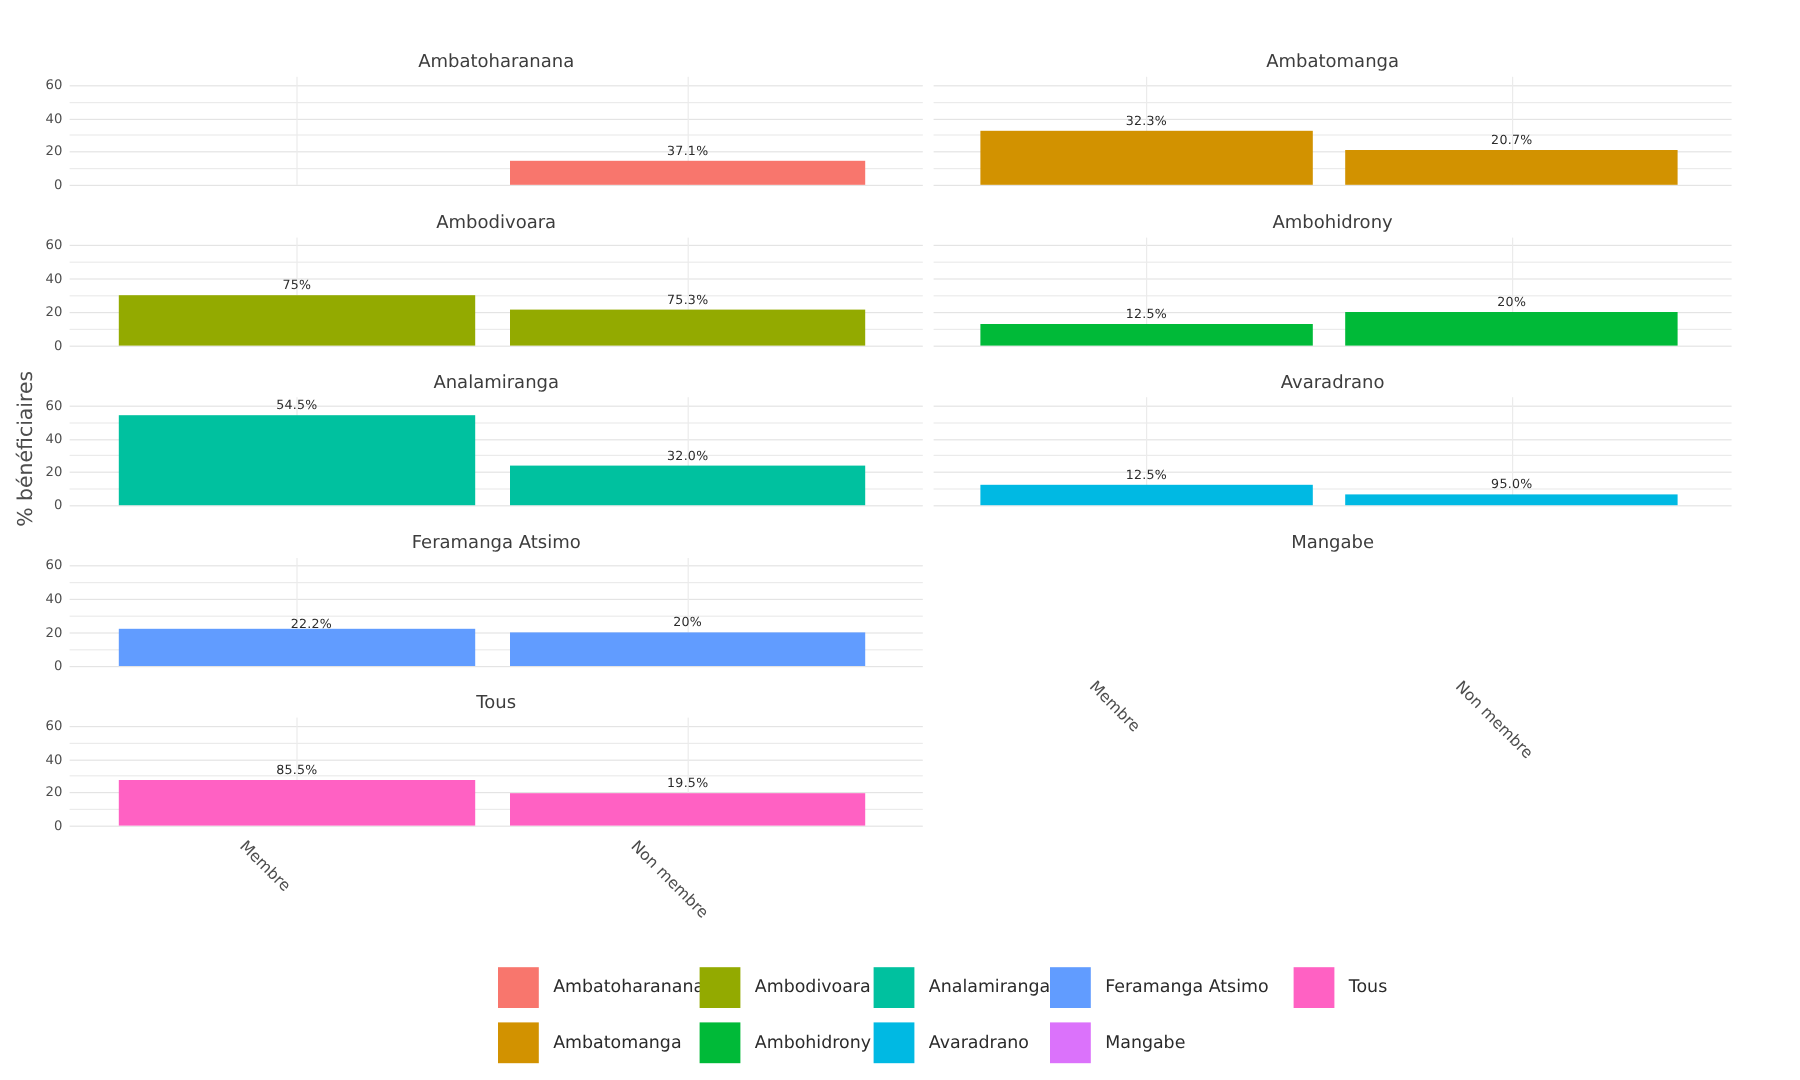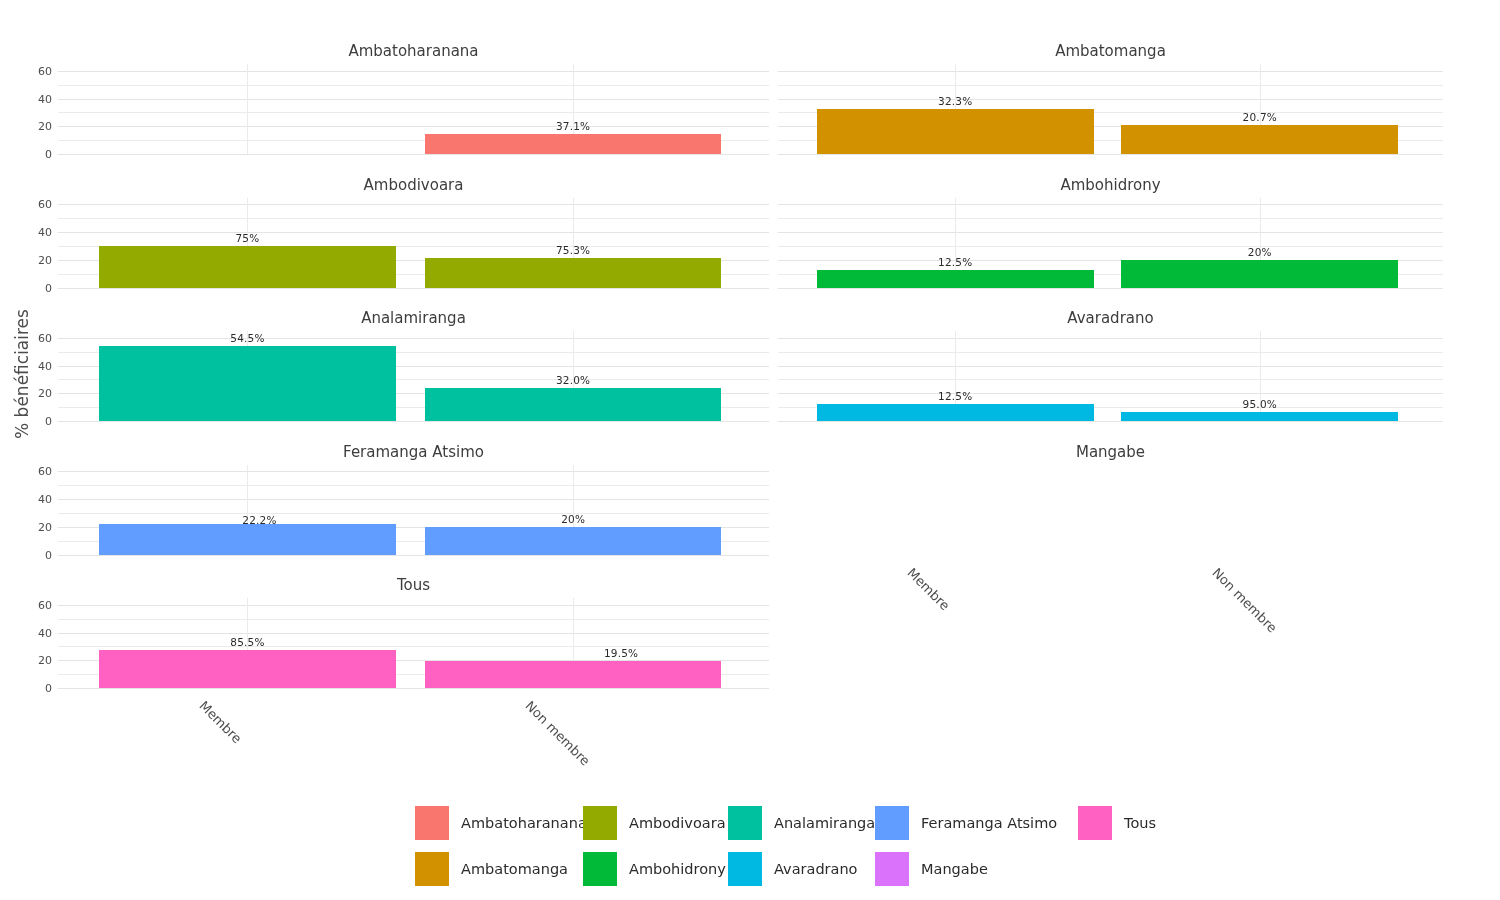--- a/index.html
+++ b/index.html
@@ -302,21 +302,21 @@
           <div class="gl major" style="top: 6.92308px;"></div>
           <div class="vgl" style="left: 189.482px;"></div>
           <div class="vgl" style="left: 515.12px;"></div>
           <div class="ytick" style="top: 90px;">0</div>
           <div class="ytick" style="top: 62.3077px;">20</div>
           <div class="ytick" style="top: 34.6154px;">40</div>
           <div class="ytick" style="top: 6.92308px;">60</div>
           <div class="bar" style="left: 41.238px; width: 296.487px; height: 38.0769px; background: rgb(255, 97, 195);"></div>
           <div class="barlabel" style="left: 189.481px; top: 49.9231px;">85.5%</div>
           <div class="bar" style="left: 366.876px; width: 296.487px; height: 27px; background: rgb(255, 97, 195);"></div>
-          <div class="barlabel" style="left: 515.12px; top: 61px; margin-left: 48px;">19.5%</div>
+          <div class="barlabel" style="left: 515.12px; top: 61px;">19.5%</div>
         </div>
       </div>
     </div>
 
   <div id="legend">
       <div class="legend-row" style="position: relative;">
         <div class="legend-item" style="position: absolute; left: 0px;">
           <span class="legend-swatch" style="background: rgb(248, 118, 109);"></span>
           <span class="legend-text">Ambatoharanana</span>
         </div>

